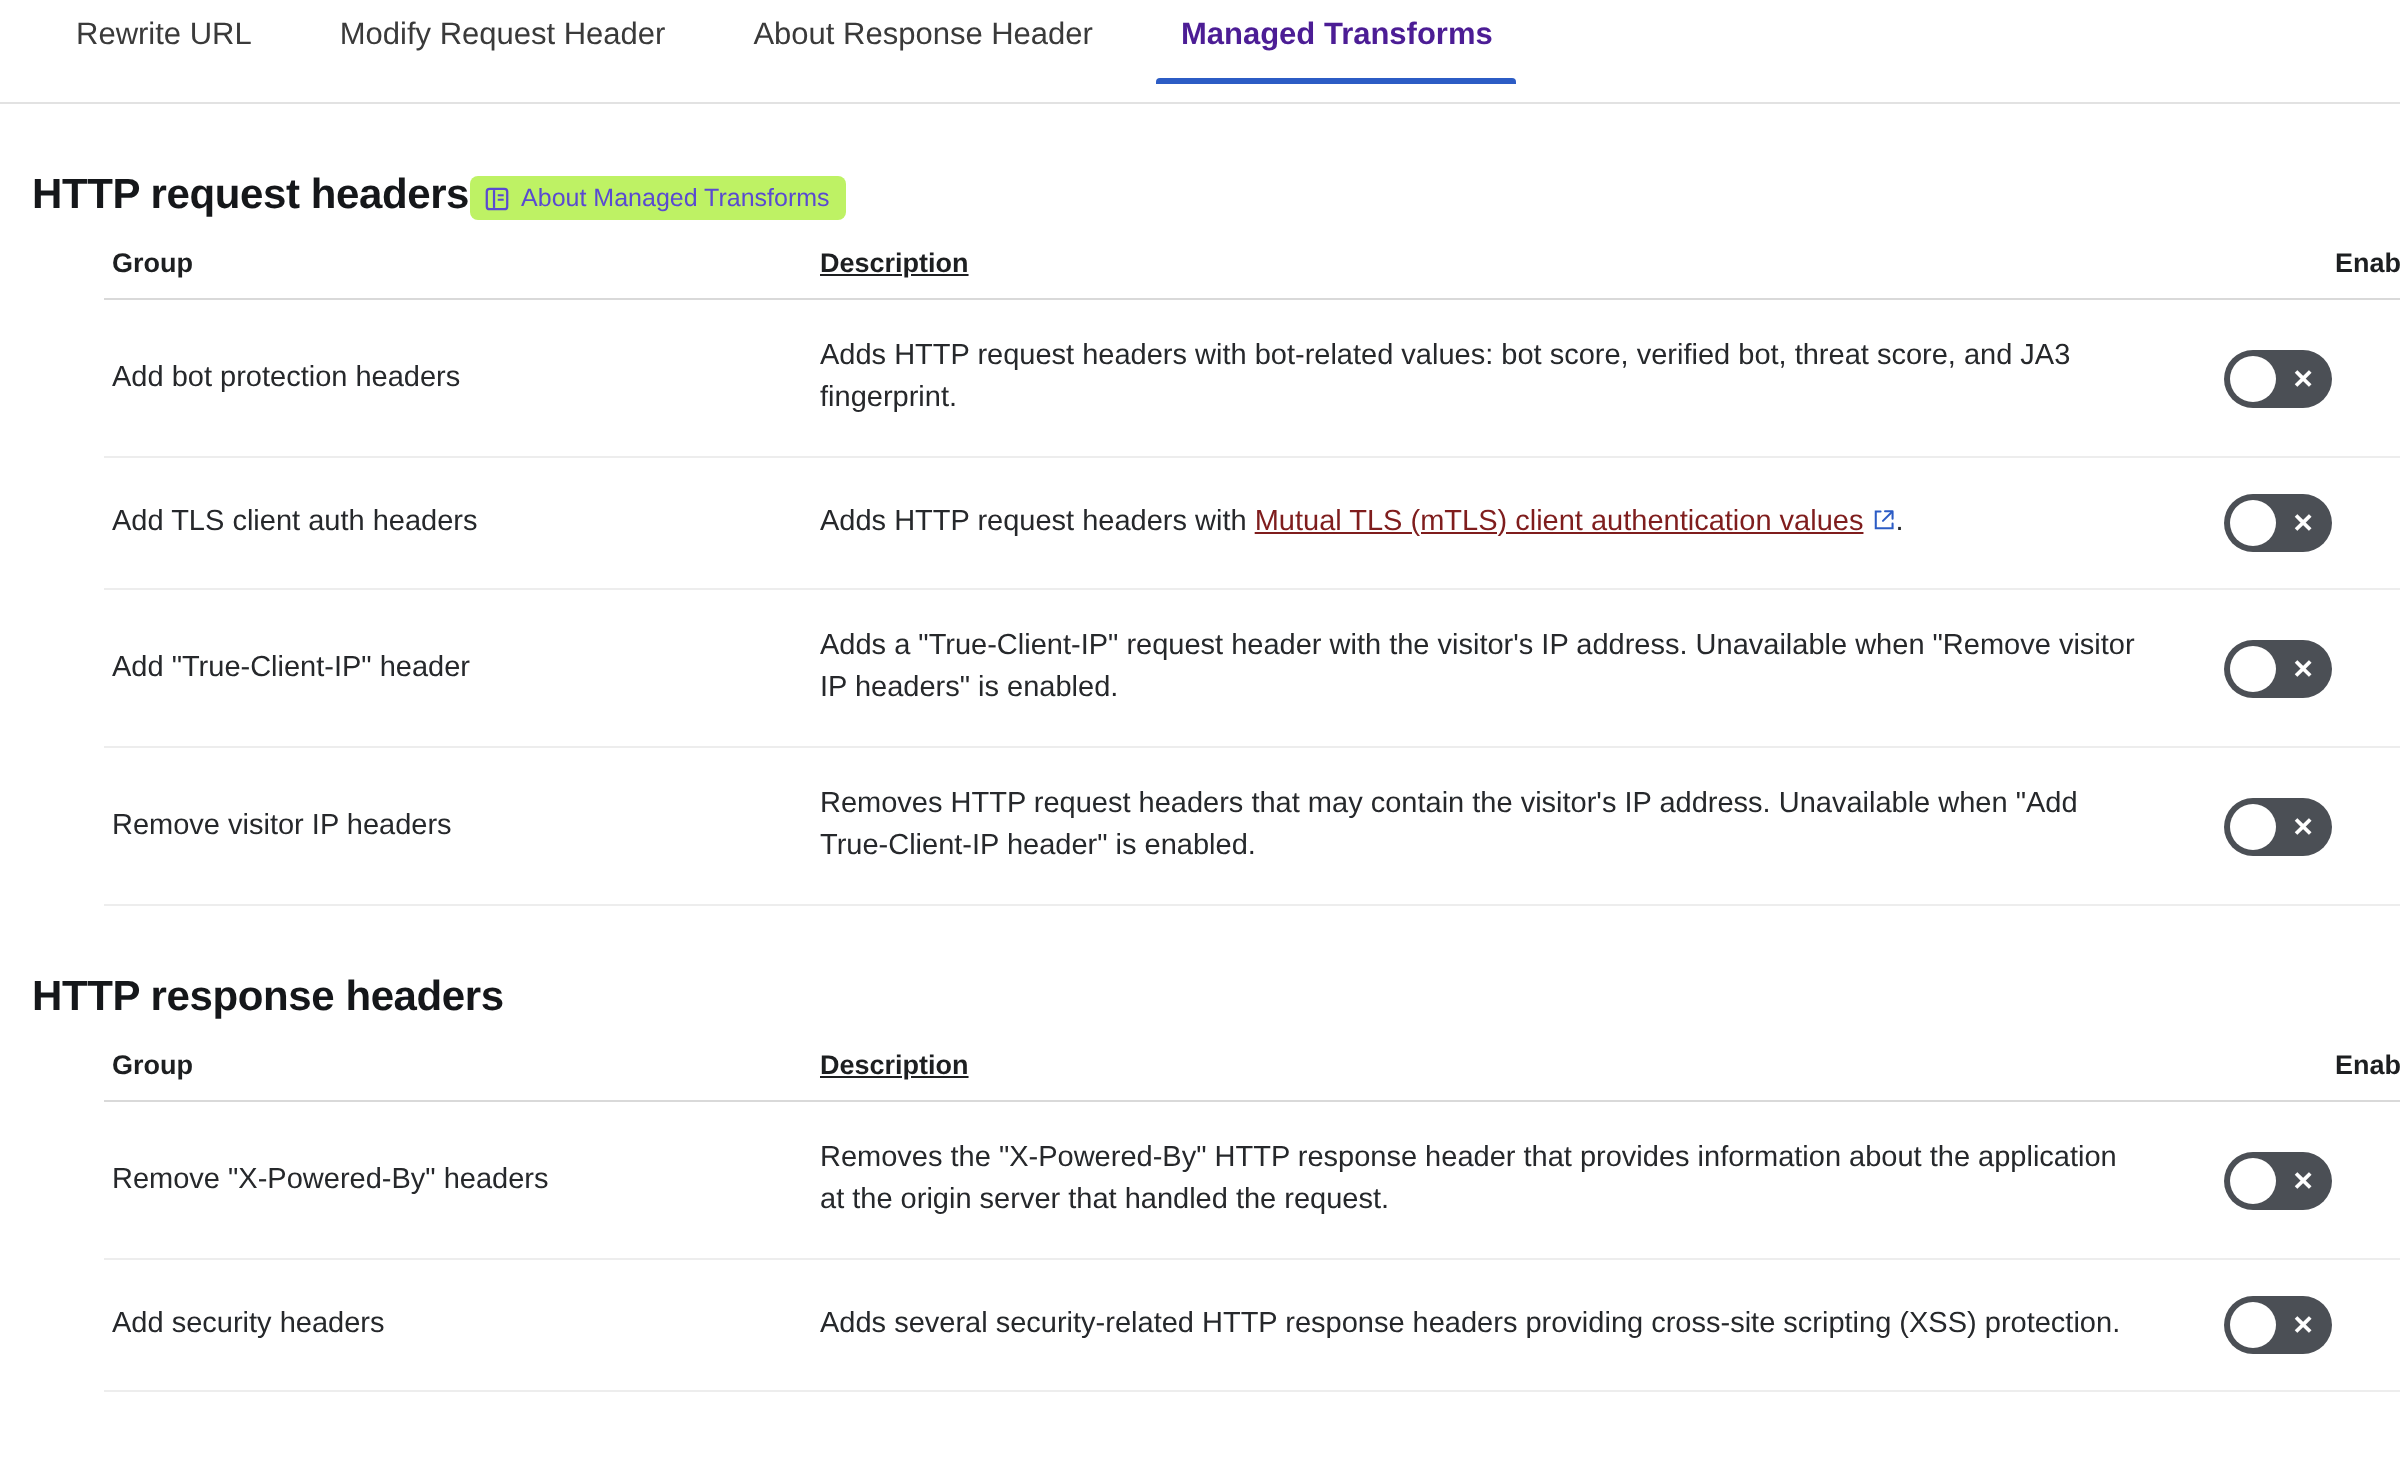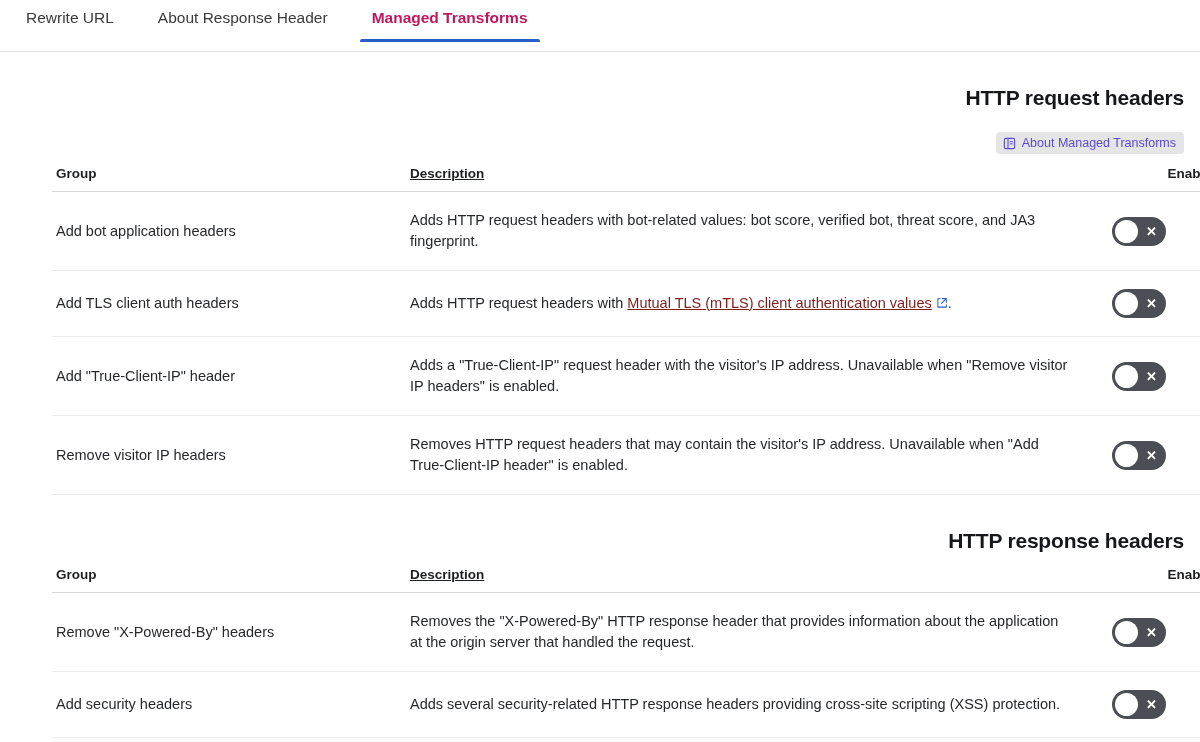--- a/index.html
+++ b/index.html
@@ -16,67 +16,66 @@
     overflow: hidden;
   }
 
   
   .tabbar {
     position: relative;
     height: 52px;
     border-bottom: 1px solid #e2e2e2;
     display: flex;
     align-items: flex-start;
-    padding-left: 4px;
+    padding-left: 16px;
   }
   .tab {
     font-size: 15.5px;
     color: #3a3a3a;
     padding: 2px 22px 14px 22px;
     line-height: 20px;
     cursor: pointer;
     white-space: nowrap;
     position: relative;
     top: 6px;
   }
   .tab.active {
-    color: #be185d;
+    color: #4c1d95;
     font-weight: bold;
   }
   .tab.active::after {
     content: "";
     position: absolute;
     left: 10px;
     right: 10px;
     bottom: 0;
     height: 3px;
     background: #2c5cc5;
     border-radius: 2px 2px 0 0;
   }
 
   
   .section { padding: 0 16px; }
   .section-head {
     display: flex;
-    align-items: flex-end;
-    gap: 20px;
+    align-items: flex-start;
+    gap: 0;
     margin: 34px 0 14px 0;
-    flex-direction: column;
   }
   .section-title {
     font-size: 21px;
     font-weight: bold;
     color: #15171a;
     letter-spacing: -0.2px;
   }
   .about-pill {
     display: inline-flex;
     align-items: center;
     gap: 6px;
-    background: #e5e5e5;
+    background: #bef264;
     border-radius: 4px;
     padding: 4px 8px 4px 7px;
     font-size: 12.5px;
     color: #5a4ad1;
     cursor: pointer;
     position: relative;
     top: 2px;
   }
   .about-pill svg { display: block; }
 
@@ -161,20 +160,21 @@
   .toggle.on .mark {
     right: auto;
     left: 9px;
   }
 </style>
 </head>
 <body>
 
 <div class="tabbar">
   <div class="tab">Rewrite URL</div>
+  <div class="tab">Modify Request Header</div>
   <div class="tab">About Response Header</div>
   <div class="tab active">Managed Transforms</div>
 </div>
 
 <div class="section">
   <div class="section-head">
     <div class="section-title">HTTP request headers</div>
     <div class="about-pill">
       <span>
         <svg width="13" height="13" viewBox="0 0 14 14" fill="none" aria-hidden="true">
@@ -191,21 +191,21 @@
   <table>
     <thead>
       <tr>
         <th class="c-group">Group</th>
         <th class="c-desc">Description</th>
         <th class="c-en">Enabled</th>
       </tr>
     </thead>
     <tbody>
       <tr>
-        <td class="c-group">Add bot application headers</td>
+        <td class="c-group">Add bot protection headers</td>
         <td class="c-desc">Adds HTTP request headers with bot-related values: bot score, verified bot, threat score, and JA3 fingerprint.</td>
         <td class="c-en">
           <span class="toggle">
             <span class="knob"></span>
             <span class="mark">✕</span>
           </span>
         </td>
       </tr>
 
       <tr>

